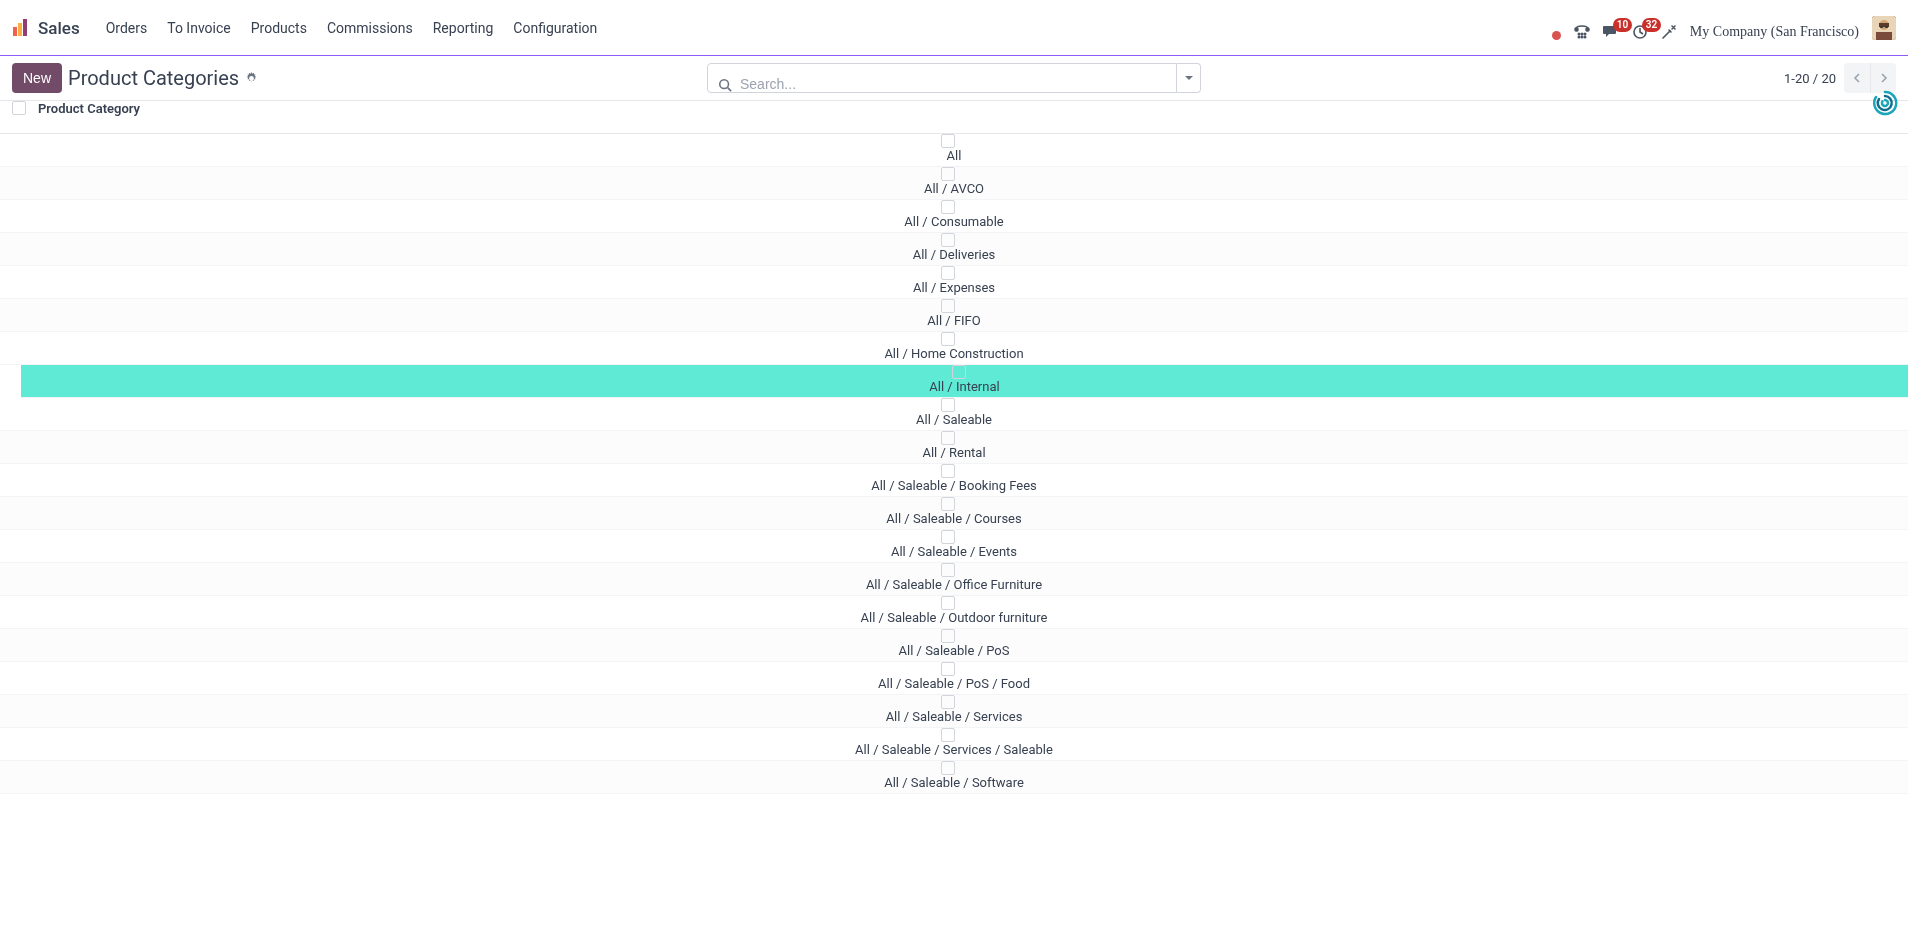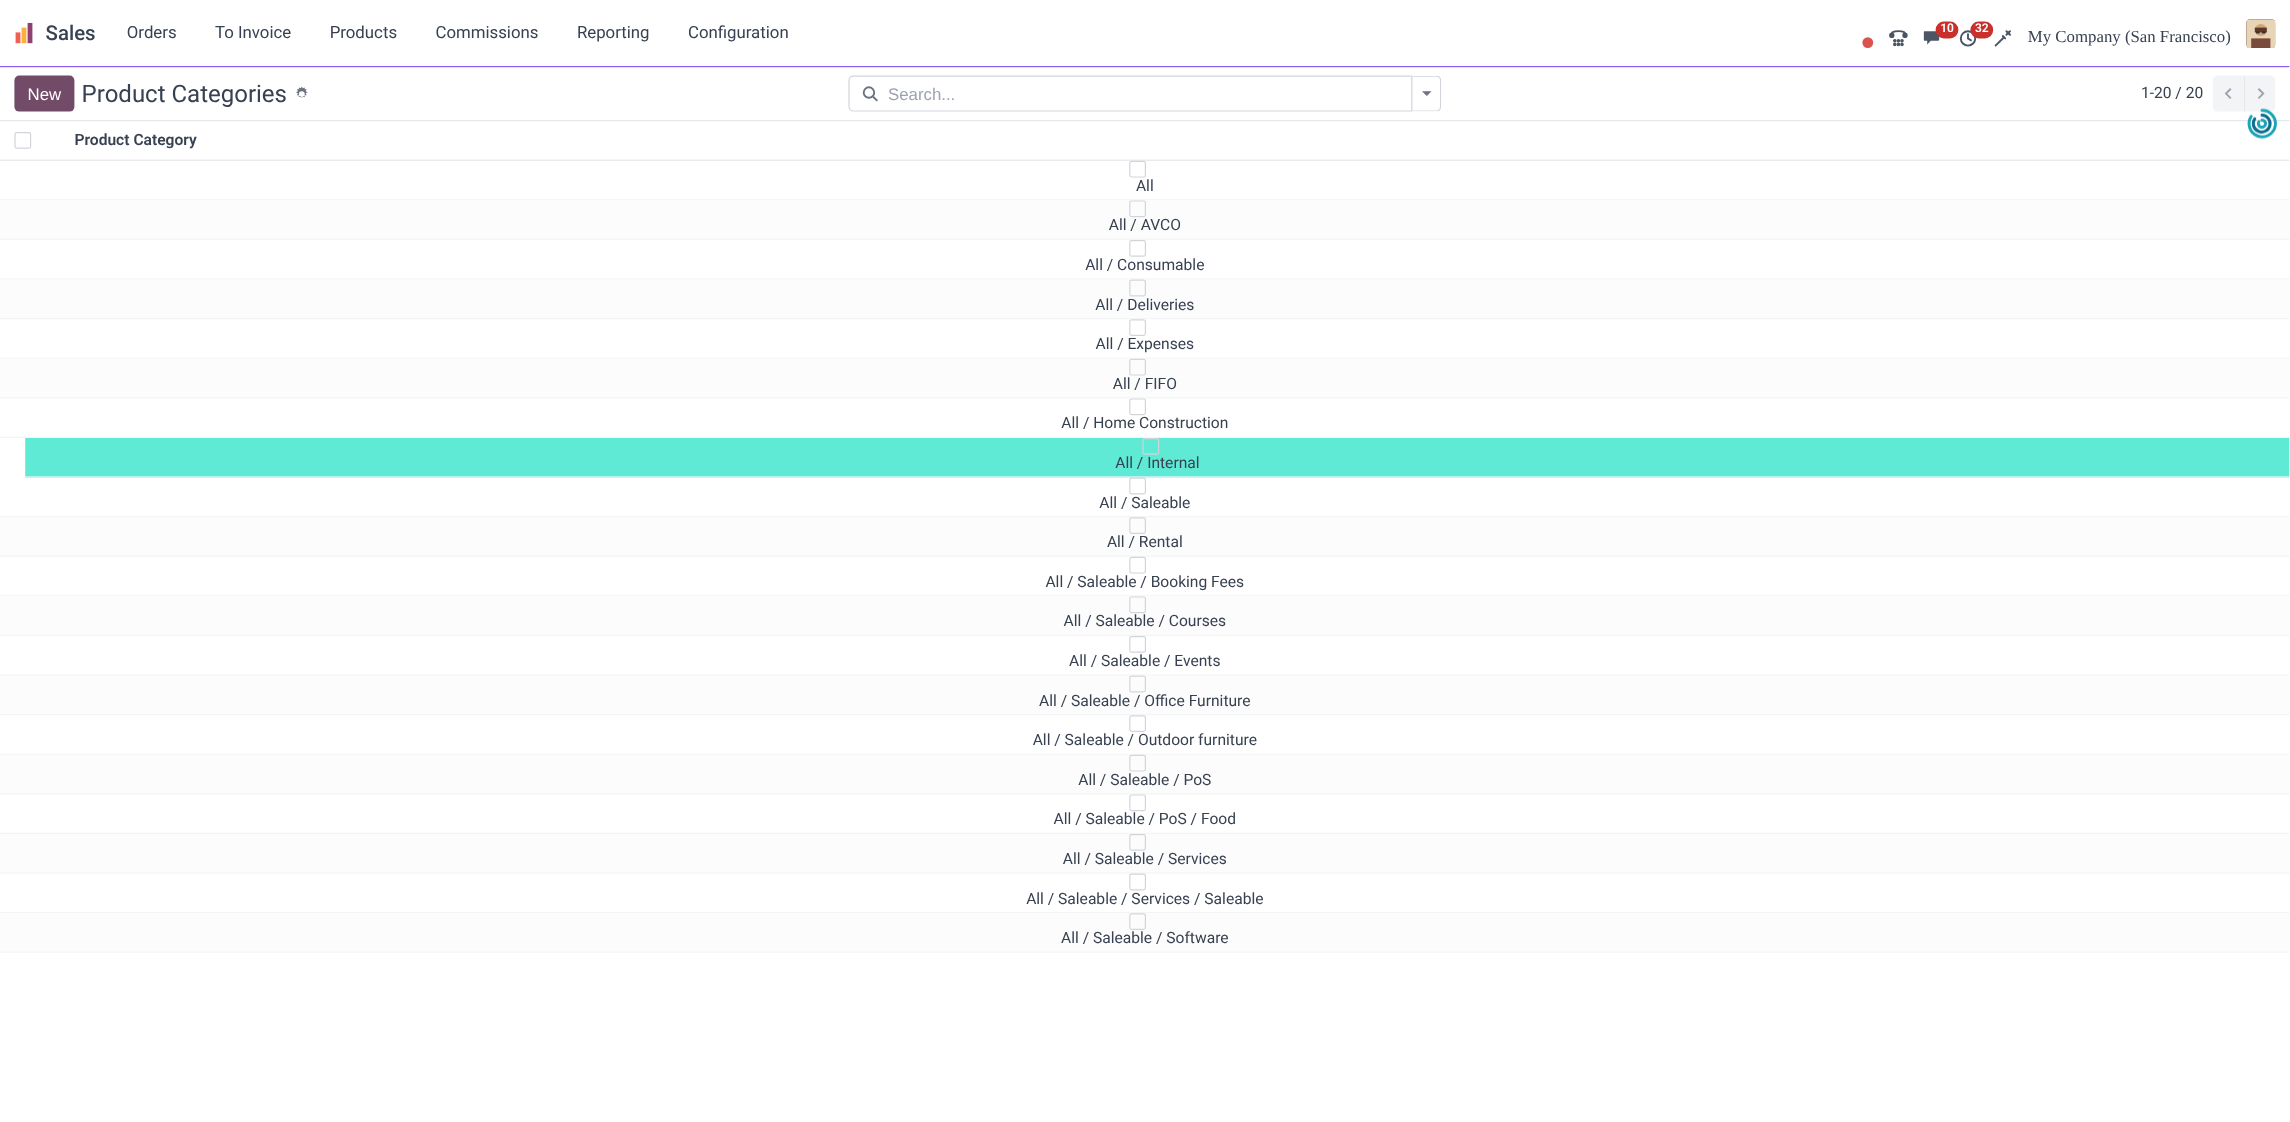--- a/index.html
+++ b/index.html
@@ -2,48 +2,48 @@
 <html><head>
 <meta charset="utf-8">
 <style>
   * { box-sizing: border-box; margin: 0; padding: 0; }
   body { font-family: -apple-system, BlinkMacSystemFont, "Segoe UI", Roboto, sans-serif; font-size: 14px; color: #374151; background: #fff; }
   
   
   .topnav { display: flex; align-items: center; height: 56px; padding: 0 12px; border-bottom: 1px solid #8b5cf6; }
   .logo { width: 18px; height: 18px; margin-right: 8px; }
   .brand { font-size: 17px; font-weight: 500; color: #374151; margin-right: 16px; }
-  .nav-items { display: flex; gap: 12px; }
+  .nav-items { display: flex; gap: 0; }
   .nav-item { padding: 8px 10px; color: #374151; cursor: pointer; font-size: 14px; }
   .topnav-right { margin-left: auto; display: flex; align-items: flex-end; gap: 13px; }
   .red-dot { width: 9px; height: 9px; border-radius: 50%; background: #d9534f; }
   .icon-btn { display: flex; align-items: center; justify-content: center; cursor: pointer; color: #4b5563; position: relative; }
   .badge { position: absolute; top: -6px; left: 10px; background: #c9302c; color: #fff; font-size: 10px; font-weight: 600; padding: 1px 4px; border-radius: 8px; line-height: 1.2; }
   .company { font-size: 14px; color: #374151; cursor: pointer; font-family: Liberation Serif, serif; }
   .avatar { width: 24px; height: 24px; border-radius: 3px; background: #8b5a3c; display: flex; align-items: center; justify-content: center; overflow: hidden; }
   
   
   .controlbar { display: flex; align-items: center; height: 44px; padding: 0 12px; position: relative; }
   .btn-new { background: #714B67; color: #fff; border: none; padding: 7px 11px; border-radius: 4px; font-size: 14px; font-weight: 500; cursor: pointer; margin-right: 6px; }
   .breadcrumb { font-size: 20px; color: #374151; display: flex; align-items: center; gap: 6px; justify-content: space-between; }
   .gear-small { color: #6b7280; cursor: pointer; }
   .search-wrap { position: absolute; left: 50%; transform: translateX(-50%); width: 494px; display: flex; }
-  .search-box { flex: 1; display: flex; align-items: center; border: 1px solid #d1d5db; border-radius: 4px 0 0 4px; padding: 0 10px; height: 30px; }
+  .search-box { flex: 1; display: flex; align-items: flex-end; border: 1px solid #d1d5db; border-radius: 4px 0 0 4px; padding: 0 10px; height: 30px; }
   .search-box input { border: none; outline: none; flex: 1; font-size: 14px; color: #374151; background: transparent; }
   .search-box input::placeholder { color: #9ca3af; }
   .search-toggle { width: 24px; height: 30px; border: 1px solid #d1d5db; border-left: none; border-radius: 0 4px 4px 0; display: flex; align-items: center; justify-content: center; cursor: pointer; color: #6b7280; }
   .controlbar-right { margin-left: auto; display: flex; align-items: center; gap: 8px; }
   .pager-text { font-size: 13px; color: #374151; }
   .pager-btns { display: flex; }
   .pager-btn { width: 26px; height: 30px; display: flex; align-items: center; justify-content: center; background: #f3f4f6; color: #9ca3af; cursor: pointer; }
   .pager-btn:first-child { border-radius: 4px 0 0 4px; }
   .pager-btn:last-child { border-radius: 0 4px 4px 0; border-left: 1px solid #e5e7eb; }
   
   
-  .table-header { display: flex; align-items: center; height: 34px; padding: 0 12px; border-top: 1px solid #e5e7eb; border-bottom: 1px solid #e5e7eb; background: #fff; gap: 24px; }
+  .table-header { display: flex; height: 34px; padding: 0 12px; border-top: 1px solid #e5e7eb; border-bottom: 1px solid #e5e7eb; background: #fff; }
   .table-header .col-label { font-weight: 600; font-size: 13px; color: #374151; }
   .checkbox { width: 14px; height: 14px; border: 1px solid #d1d5db; border-radius: 2px; margin-right: 12px; flex-shrink: 0; cursor: pointer; }
   .row { display: flex; align-items: center; height: 33px; padding: 0 12px; border-bottom: 1px solid #f3f4f6; font-size: 13px; color: #374151; cursor: pointer; flex-direction: column; }
   .row:nth-child(even) { background: #fcfcfc; }
   .row.hover { background: #5eead4; margin-left: 21px; }
   
   
   .help-float { position: fixed; right: 8px; top: 88px; width: 30px; height: 30px; border-radius: 50%; display:flex; align-items:center; justify-content:center; cursor:pointer; }
 </style>
 </head>

